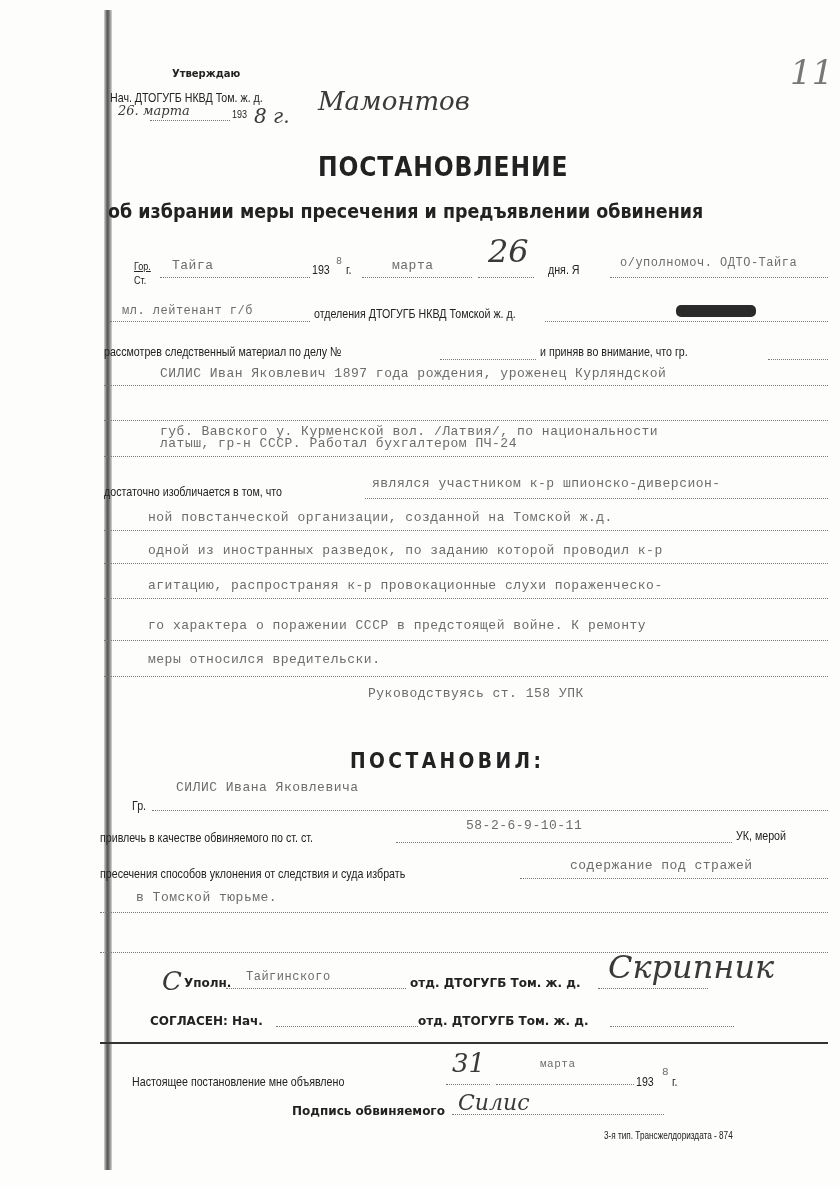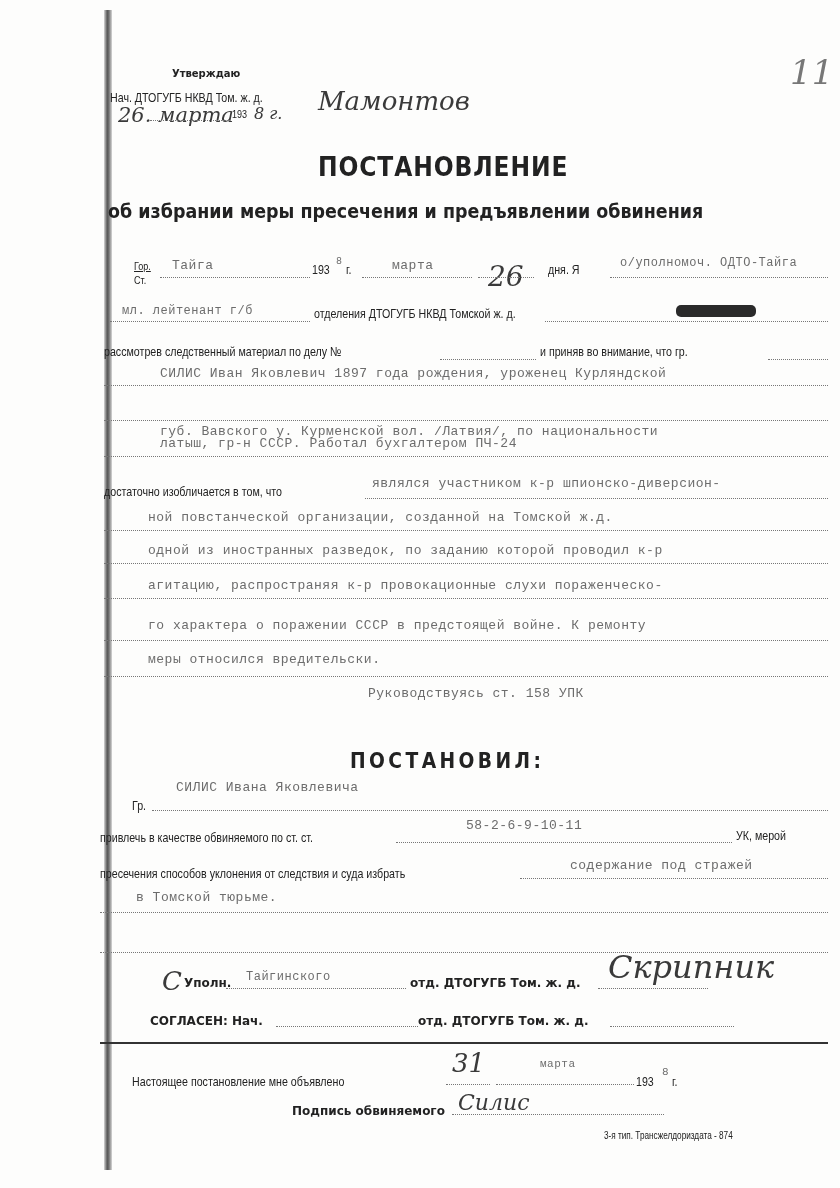--- a/index.html
+++ b/index.html
@@ -21,39 +21,39 @@
 </head>
 <body>
 
 <div class="page">
   <div class="binding"></div>
 
   <div class="abs hand" style="left:790px;top:52px;font-size:34px;color:#777;text-align:center;">11</div>
 
   <div class="abs print-b" style="left:172px;top:68px;font-size:10px;">Утверждаю</div>
   <div class="abs print" style="left:110px;top:90px;font-size:13px;">Нач. ДТОГУГБ НКВД Том. ж. д.</div>
-  <div class="abs hand" style="left:118px;top:103px;font-size:21px;">26. марта</div>
+  <div class="abs hand" style="left:118px;top:103px;font-size:13px;">26. марта</div>
   <div class="dots" style="left:150px;top:120px;width:80px;"></div>
   <div class="abs print" style="left:232px;top:108px;font-size:11px;">193</div>
-  <div class="abs hand" style="left:254px;top:104px;font-size:16px;font-style:italic;">8 г.</div>
+  <div class="abs hand" style="left:254px;top:104px;font-size:20px;font-style:italic;">8 г.</div>
   <div class="abs hand" style="left:318px;top:86px;font-size:26px;">Мамонтов</div>
 
   <div class="abs print-b title" style="left:318px;top:152px;">ПОСТАНОВЛЕНИЕ</div>
   <div class="abs print-b subtitle" style="left:108px;top:200px;">об избрании меры пресечения и предъявлении обвинения</div>
 
   <div class="abs print" style="left:134px;top:260px;font-size:11px;text-decoration:underline;">Гор.</div>
   <div class="abs print" style="left:134px;top:274px;font-size:11px;">Ст.</div>
   <div class="abs type" style="left:172px;top:258px;">Тайга</div>
   <div class="dots" style="left:160px;top:277px;width:150px;"></div>
   <div class="abs print" style="left:312px;top:262px;">193</div>
   <div class="abs type" style="left:336px;top:256px;font-size:10px;">8</div>
   <div class="abs print" style="left:346px;top:262px;">г.</div>
   <div class="abs type" style="left:392px;top:258px;">марта</div>
   <div class="dots" style="left:362px;top:277px;width:110px;"></div>
-  <div class="abs hand" style="left:488px;top:260px;font-size:28px;">26</div>
+  <div class="abs hand" style="left:488px;top:232px;font-size:32px;">26</div>
   <div class="dots" style="left:478px;top:277px;width:56px;"></div>
   <div class="abs print" style="left:548px;top:262px;">дня. Я</div>
   <div class="abs type" style="left:620px;top:256px;font-size:12px;">о/уполномоч. ОДТО-Тайга</div>
   <div class="dots" style="left:610px;top:277px;width:218px;"></div>
 
   <div class="abs type" style="left:122px;top:304px;font-size:12px;">мл. лейтенант г/б</div>
   <div class="dots" style="left:110px;top:321px;width:200px;"></div>
   <div class="abs print" style="left:314px;top:306px;">отделения ДТОГУГБ НКВД Томской ж. д.</div>
   <div class="abs" style="left:676px;top:305px;width:80px;height:12px;background:#2a2a2a;border-radius:5px;"></div>
   <div class="dots" style="left:545px;top:321px;width:283px;"></div>

